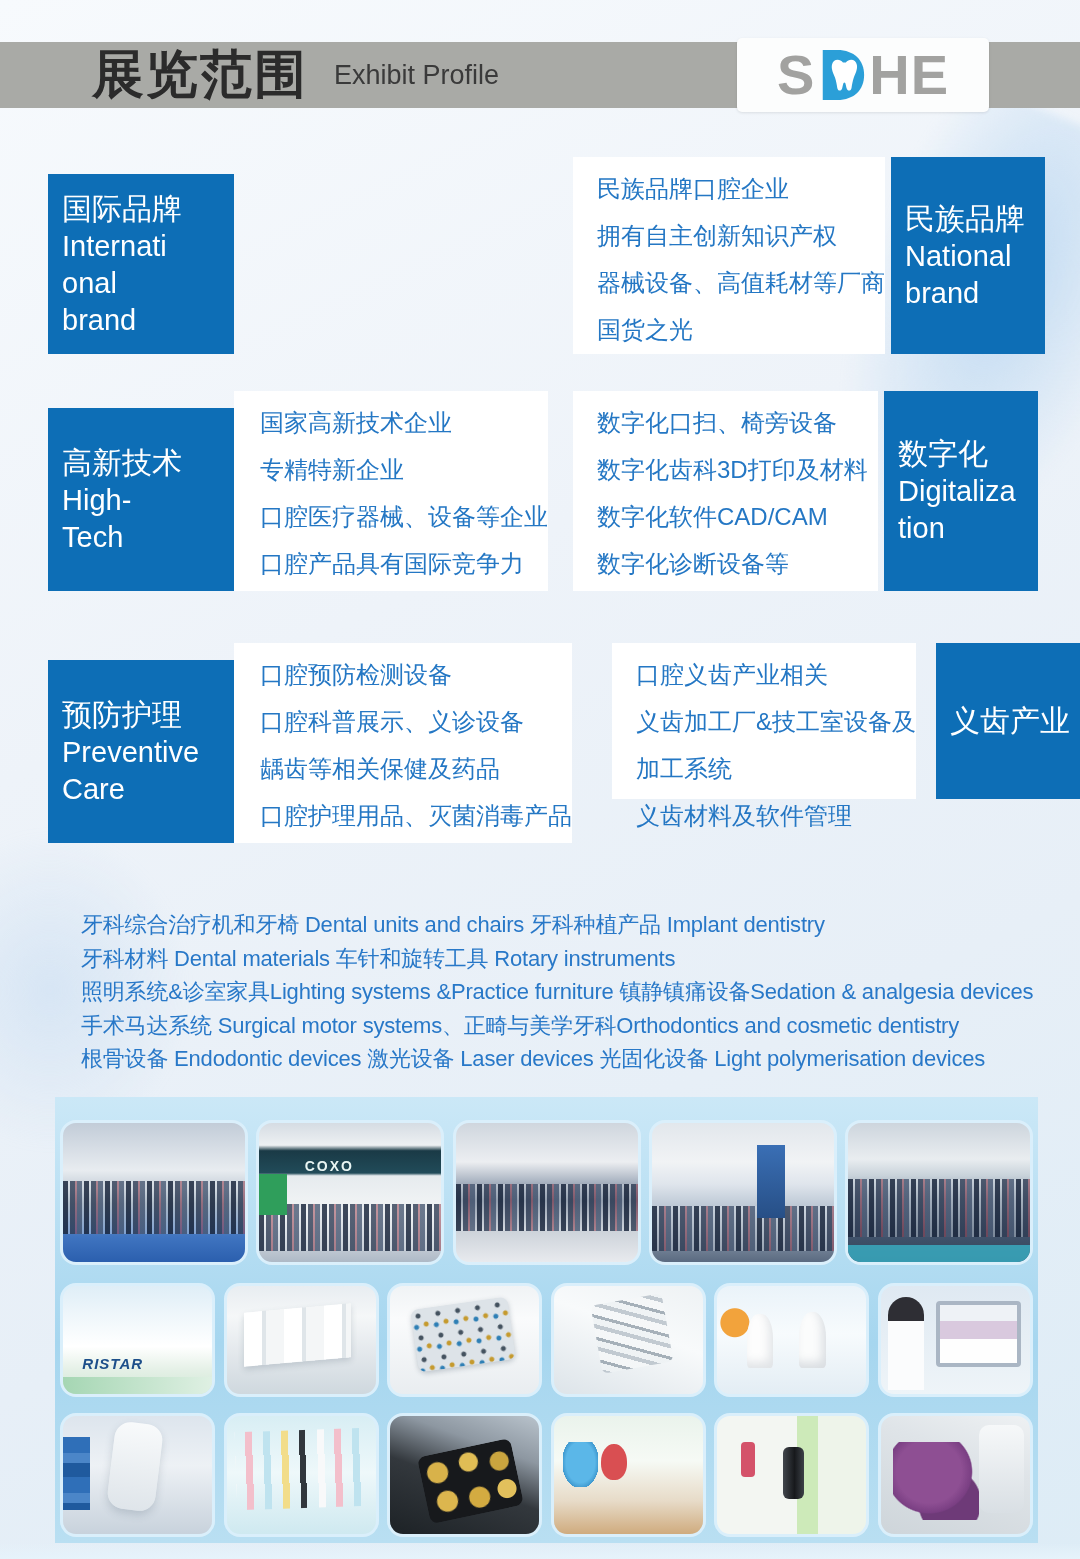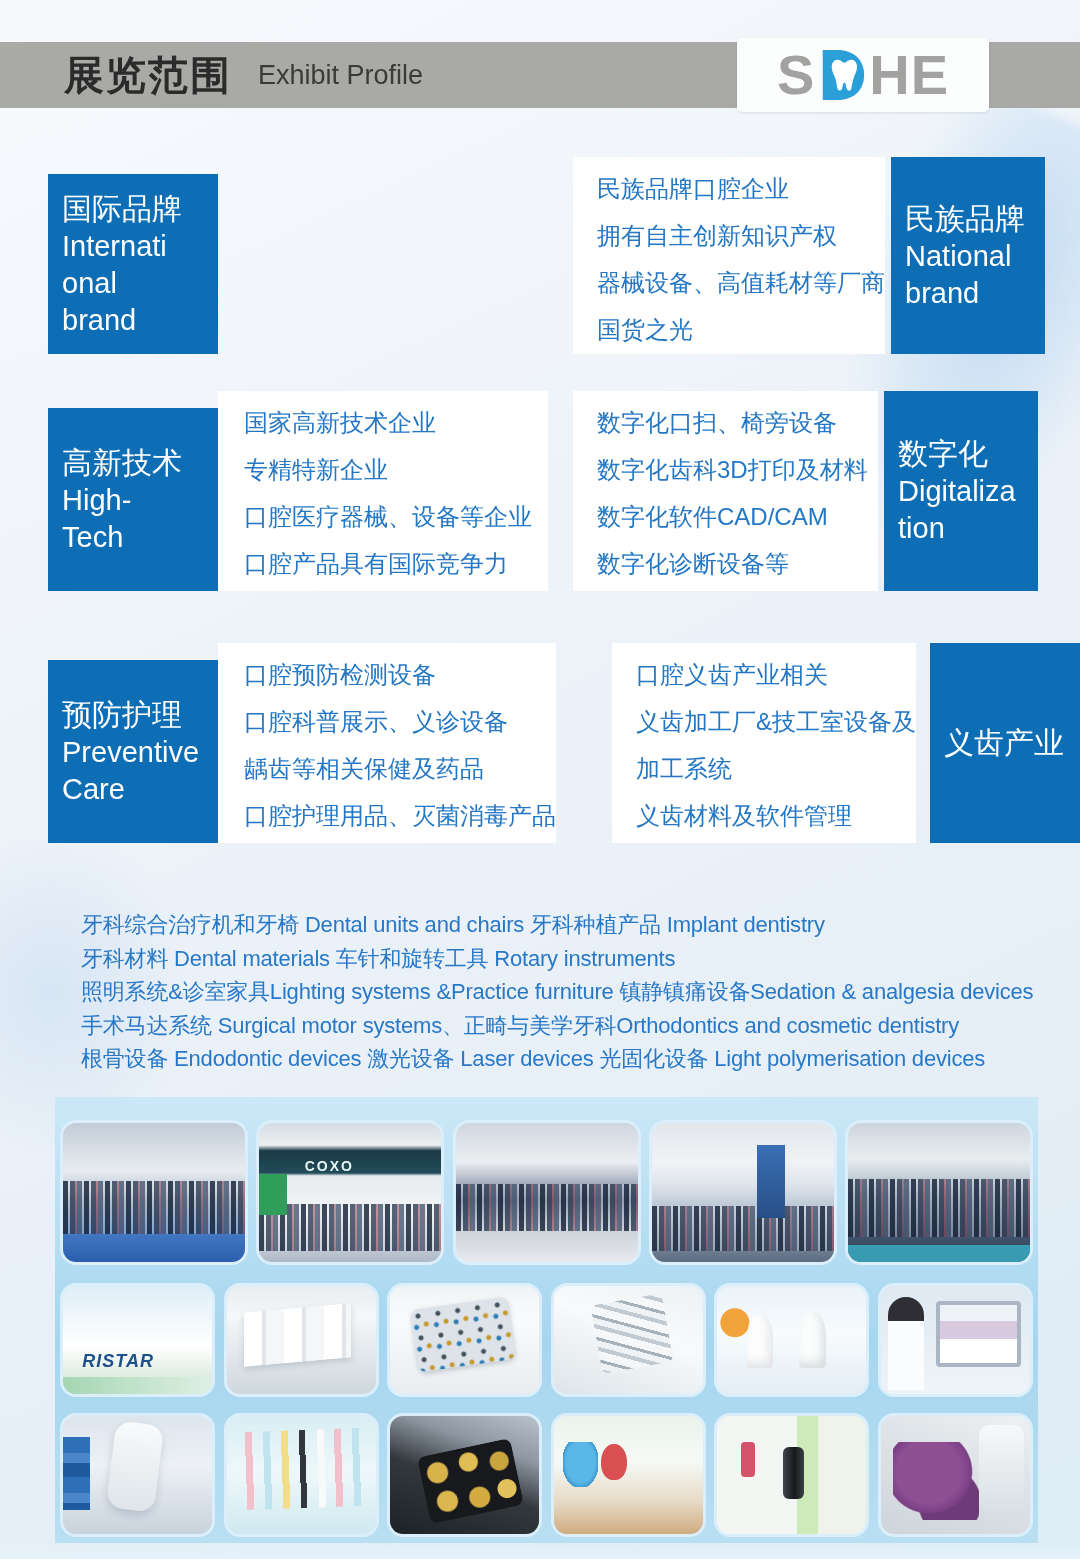--- a/index.html
+++ b/index.html
@@ -8,37 +8,37 @@
     font-family:"Liberation Sans","DejaVu Sans",sans-serif;}
   
   .swoosh-a{position:absolute;right:-50px;top:105px;width:290px;height:470px;
     background:radial-gradient(ellipse at 50% 35%,rgba(168,205,238,.65),rgba(168,205,238,0) 68%);
     transform:rotate(22deg);filter:blur(4px);}
   .swoosh-b{position:absolute;left:-90px;top:830px;width:280px;height:320px;
     background:radial-gradient(ellipse at 50% 50%,rgba(190,215,240,.45),rgba(190,215,240,0) 70%);filter:blur(6px);}
   
   .header-bar{position:absolute;left:0;top:42px;width:1080px;height:66px;background:#a9aaa6;
     display:flex;align-items:center;}
-  .title-zh{margin-left:64px;font-size:40px;font-weight:900;color:#2b2b2b;letter-spacing:2px;}
+  .title-zh{margin-left:92px;font-size:52px;font-weight:900;color:#2b2b2b;letter-spacing:2px;}
   .title-en{margin-left:26px;font-size:27px;color:#3a3a3a;}
   .logo-panel{position:absolute;left:737px;top:38px;width:252px;height:74px;background:#fcfdfd;
     border-radius:5px;display:flex;align-items:center;justify-content:center;box-shadow:0 1px 3px rgba(0,0,0,.10);}
   .logo-text{font-size:56px;font-weight:700;color:#a2a2a0;letter-spacing:1px;line-height:1;}
   .logo-d{width:50px;height:56px;margin:0 2px;vertical-align:-7px;}
   
   .sec-row{position:absolute;display:flex;}
   #sec0{left:48px;top:157px;width:500px;height:197px;}
   #sec1{left:573px;top:157px;width:465px;height:197px;gap:6px;}
   #sec2{left:48px;top:391px;width:500px;height:200px;}
   #sec3{left:573px;top:391px;width:465px;height:200px;gap:6px;}
   #sec4{left:48px;top:643px;width:500px;height:200px;}
-  #sec5{left:573px;top:643px;width:465px;height:200px;gap:14px;padding-left:39px;}
+  #sec5{left:573px;top:643px;width:465px;height:156px;gap:20px;padding-left:39px;}
   .bluebox{background:#0d6eb6;color:#fff;display:flex;flex-direction:column;justify-content:center;
     padding-left:14px;box-sizing:border-box;flex:0 0 auto;}
-  .sec-row.left .bluebox{width:170px;margin-top:17px;}
+  .sec-row.left .bluebox{width:186px;margin-top:17px;}
   .sec-row.right .bluebox{width:154px;}
   .box-zh{font-size:30px;line-height:38px;}
   .box-en{font-size:29px;line-height:37px;white-space:pre-line;}
   .card{background:#ffffff;box-sizing:border-box;flex:1 1 auto;}
   .sec-row.left .card{padding:8px 0 0 26px;}
   .sec-row.right .card{padding:8px 0 0 24px;}
   ul.items{list-style:none;margin:0;padding:0;}
   ul.items li{font-size:24px;line-height:47px;color:#2477c4;white-space:nowrap;}
   
   .products{position:absolute;left:57px;top:908px;}
@@ -53,21 +53,21 @@
   .prow1 .photo{width:188px;}
   .prow2 .photo,.prow3 .photo{width:155px;}
   .photo{box-sizing:border-box;height:100%;border:3px solid #daeffb;border-radius:16px;position:relative;
     overflow:hidden;background-color:#dfe7ee;}
   .sp::before{content:"";position:absolute;left:0;right:0;top:var(--sp-top,45%);height:var(--sp-h,40%);
     background:repeating-linear-gradient(90deg,rgba(28,40,62,.85) 0 5px,rgba(235,238,242,.35) 5px 7px,
       rgba(47,60,84,.8) 7px 12px,rgba(148,64,80,.55) 12px 14px,rgba(72,88,114,.8) 14px 19px,
       rgba(214,220,228,.4) 19px 21px);filter:blur(.5px);}
   .ph-label{position:absolute;font-weight:700;letter-spacing:2px;z-index:2;}
   .lbl-coxo{top:25%;left:25%;font-size:14px;color:#e9f5f3;text-align:right;}
-  .lbl-ristar{bottom:20%;left:13%;font-size:18px;color:#1d4f8a;font-style:italic;letter-spacing:1px;}
+  .lbl-ristar{bottom:20%;left:13%;font-size:15px;color:#1d4f8a;font-style:italic;letter-spacing:1px;}
   
   .k1{background:linear-gradient(180deg,#c2ccd8 0%,#e8ecf0 34%,#c3cdd7 48%,#8fa2b4 58%,#3f74c0 82%,#2b5fae 100%);--sp-top:42%;--sp-h:38%;}
   .k2{background:linear-gradient(180deg,#d5dce3 0%,#edf0f2 16%,#1a3a46 20%,#214b59 36%,#e6ebee 38%,#f3f5f6 64%,#aeb9c6 100%);--sp-top:58%;--sp-h:34%;}
   .k2::after{content:"";position:absolute;left:0;top:37%;width:15%;height:29%;background:#2f9e5b;}
   .k3{background:linear-gradient(180deg,#cfd6de 0%,#eceef1 28%,#aab4c2 42%,#67768c 56%,#cdd3da 78%,#e8eaee 100%);--sp-top:44%;--sp-h:34%;}
   .k4{background:linear-gradient(180deg,#e2e7ec 0%,#f1f3f5 28%,#dfe5ec 44%,#b8c4d2 62%,#8b99ac 80%,#5a6a80 100%);--sp-top:60%;--sp-h:32%;}
   .k4::after{content:"";position:absolute;right:27%;top:16%;width:15%;height:52%;background:linear-gradient(180deg,#3a6fb5,#274f86);}
   .k5{background:linear-gradient(180deg,#cdd5dd 0%,#e9edf0 26%,#c8d2da 38%,#7f8fa2 55%,#44566e 78%,#2f415a 100%);--sp-top:40%;--sp-h:42%;}
   .k5::after{content:"";position:absolute;left:0;bottom:0;width:100%;height:12%;background:#3ab0c6;opacity:.8;}
   .k6{background:linear-gradient(180deg,#dfeef7 0%,#f4f9fc 36%,#ffffff 56%,#e4f0e6 78%,#cfe6d4 100%);}

